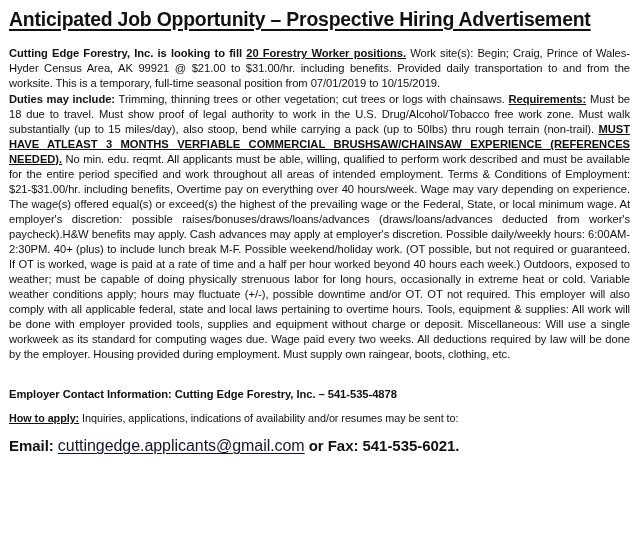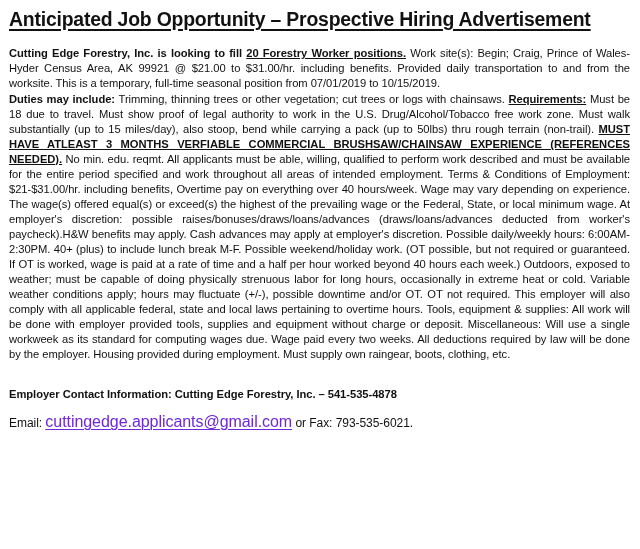--- a/index.html
+++ b/index.html
@@ -41,26 +41,26 @@
       letter-spacing: -0.05px;
     }
     .p1 { margin-top: 14px; }
     .p2 { margin-top: 1px; }
     .p3 { margin-top: 25px; }
     .p4 { margin-top: 9px; }
     .p5 { margin-top: 12px; }
     .b { font-weight: bold; }
     .u { text-decoration: underline; }
     .email-label, .fax-text {
-      font-weight: normal;
-      font-size: 12px;
+      font-weight: bold;
+      font-size: 15px;
     }
     .email-link {
       font-size: 16px;
-      color: #6d28d9;
+      color: #0f172a;
       text-decoration: underline;
       text-decoration-thickness: 1px;
       text-underline-offset: 2px;
       cursor: pointer;
     }
     .apply-text {
       font-size: 10.8px;
     }
   </style>
 </head>
@@ -69,16 +69,17 @@
 <div class="page">
 
   <h1 class="title">Anticipated Job Opportunity – Prospective Hiring Advertisement</h1>
 
   <p class="para p1"><span class="b">Cutting Edge Forestry, Inc. is looking to fill </span><span class="b u">20 Forestry Worker positions.</span><span> Work site(s): Begin; Craig, Prince of Wales-Hyder Census Area, AK 99921 @ $21.00 to $31.00/hr. including benefits. Provided daily transportation to and from the worksite. This is a temporary, full-time seasonal position from 07/01/2019 to 10/15/2019.</span></p>
 
   <p class="para p2"><span class="b">Duties may include:</span><span> Trimming, thinning trees or other vegetation; cut trees or logs with chainsaws. </span><span class="b u">Requirements:</span><span> Must be 18 due to travel. Must show proof of legal authority to work in the U.S. Drug/Alcohol/Tobacco free work zone. Must walk substantially (up to 15 miles/day), also stoop, bend while carrying a pack (up to 50lbs) thru rough terrain (non-trail). </span><span class="b u">MUST HAVE ATLEAST 3 MONTHS VERFIABLE COMMERCIAL BRUSHSAW/CHAINSAW EXPERIENCE (REFERENCES NEEDED).</span><span> No min. edu. reqmt. All applicants must be able, willing, qualified to perform work described and must be available for the entire period specified and work throughout all areas of intended employment. Terms &amp; Conditions of Employment: $21-$31.00/hr. including benefits, Overtime pay on everything over 40 hours/week. Wage may vary depending on experience. The wage(s) offered equal(s) or exceed(s) the highest of the prevailing wage or the Federal, State, or local minimum wage. At employer's discretion: possible raises/bonuses/draws/loans/advances (draws/loans/advances deducted from worker's paycheck).H&amp;W benefits may apply. Cash advances may apply at employer's discretion. Possible daily/weekly hours: 6:00AM-2:30PM. 40+ (plus) to include lunch break M-F. Possible weekend/holiday work. (OT possible, but not required or guaranteed. If OT is worked, wage is paid at a rate of time and a half per hour worked beyond 40 hours each week.) Outdoors, exposed to weather; must be capable of doing physically strenuous labor for long hours, occasionally in extreme heat or cold. Variable weather conditions apply; hours may fluctuate (+/-), possible downtime and/or OT. OT not required. This employer will also comply with all applicable federal, state and local laws pertaining to overtime hours. Tools, equipment &amp; supplies: All work will be done with employer provided tools, supplies and equipment without charge or deposit. Miscellaneous: Will use a single workweek as its standard for computing wages due. Wage paid every two weeks. All deductions required by law will be done by the employer. Housing provided during employment. Must supply own raingear, boots, clothing, etc.</span></p>
 
   <p class="para p3 b">Employer Contact Information: Cutting Edge Forestry, Inc. – 541-535-4878</p>
 
+  <p class="para p4 apply-text"><span class="b u">How to apply:</span><span> Inquiries, applications, indications of availability and/or resumes may be sent to:</span></p>
 
-  <p class="para p5"><span class="email-label">Email: </span><a class="email-link">cuttingedge.applicants@gmail.com</a><span class="fax-text"> or Fax: 793-535-6021.</span></p>
+  <p class="para p5"><span class="email-label">Email: </span><a class="email-link">cuttingedge.applicants@gmail.com</a><span class="fax-text"> or Fax: 541-535-6021.</span></p>
 
 </div>
 
 </body></html>

